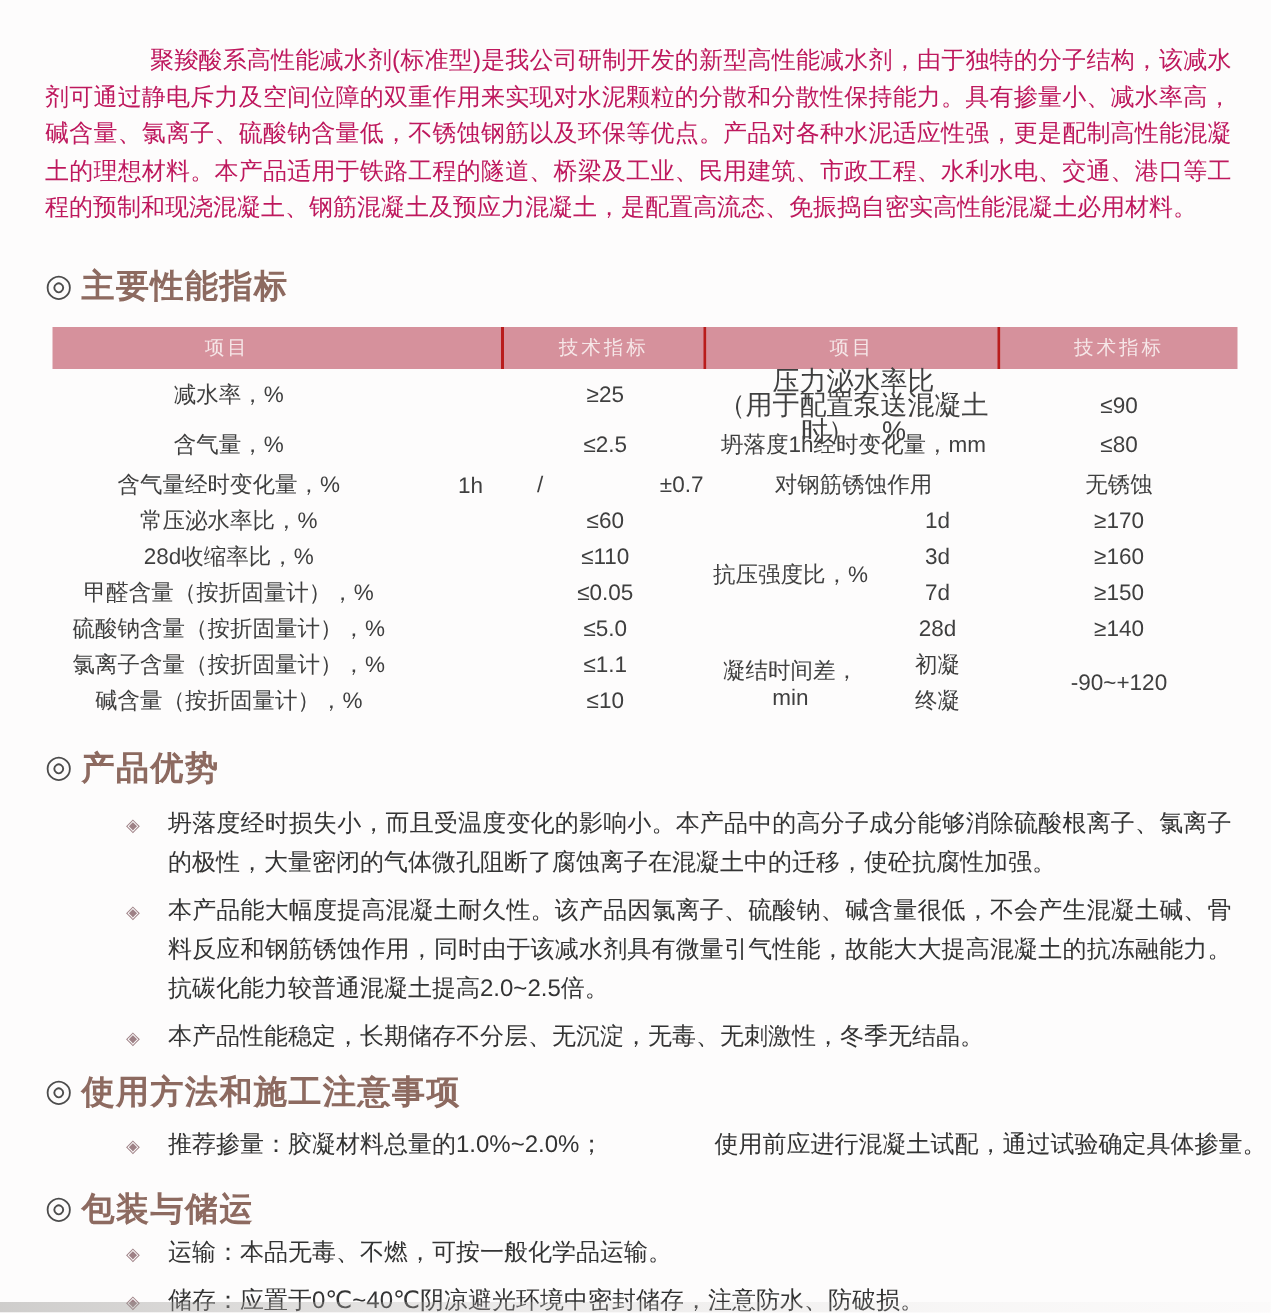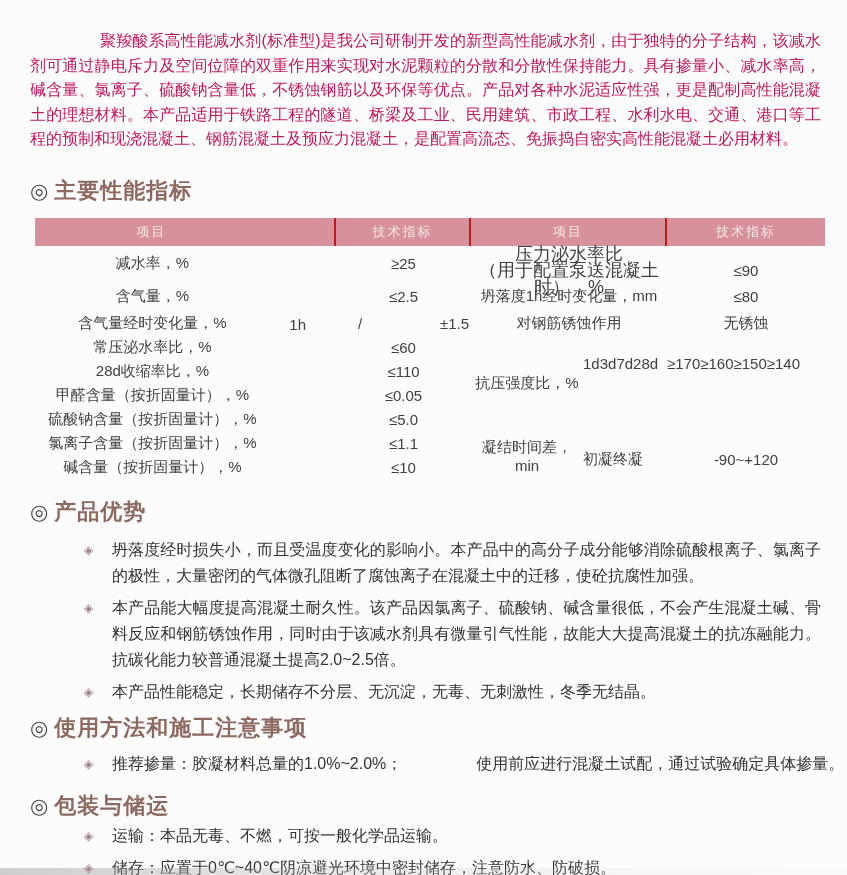--- a/index.html
+++ b/index.html
@@ -62,30 +62,30 @@
   }
   .th:last-child{border-right:none;}
   .th.first{padding-right:66px;}
   .tbody{display:flex;}
   .left-half{width:436px;}
   .right-half{width:354px;}
   .lrow{display:grid;grid-template-columns:301px 135px;align-items:center;}
   .lrow .lab{display:flex;justify-content:center;padding-right:66px;box-sizing:border-box;position:relative;}
   .lrow .val{text-align:center;}
   .h36{height:36px;}.h30{height:30px;}.h24{height:24px;}
-  .lab .time{position:absolute;right:30px;top:50%;transform:translateY(-50%);}
+  .lab .time{position:absolute;right:14px;top:50%;transform:translateY(-50%);}
   .val.split{display:flex;justify-content:space-between;padding:0 2px 0 22px;box-sizing:border-box;text-align:left;}
   .rrow{display:grid;grid-template-columns:196px 158px;align-items:center;}
   .rrow .lab{text-align:center;padding:0;}
   .rrow .val{text-align:center;}
   .two-line{font-size:18px;line-height:16.5px;}
   .rgroup{display:grid;grid-template-columns:112px 84px 158px;}
   .g96{height:96px;}.g48{height:48px;}
   .glabel{display:flex;align-items:center;justify-content:center;text-align:center;}
-  .gsubs,.gvals{display:flex;margin-top:16px;}
+  .gsubs,.gvals{display:flex;flex-direction:column;}
   .gsubs.center,.gvals.center{justify-content:center;}
   .gsub,.gval{height:24px;display:flex;align-items:center;justify-content:center;}
   
   .bullets{margin-top:12px;}
   .bullet{
     display:flex;
     margin:0 26px 6px 84px;
     font-size:16px;
     line-height:26px;
     color:#333;
@@ -139,21 +139,21 @@
           <div class="lab">含气量，%</div>
           <div class="val">≤2.5</div>
         </div>
         <div class="lrow h24">
           <div class="lab">
             <span>含气量经时变化量，%</span>
             <span class="time">1h</span>
           </div>
           <div class="val split">
             <span>/</span>
-            <span>±1.5</span>
+            <span>±0.7</span>
           </div>
         </div>
         <div class="lrow h24">
           <div class="lab">常压泌水率比，%</div>
           <div class="val">≤60</div>
         </div>
         <div class="lrow h24">
           <div class="lab">28d收缩率比，%</div>
           <div class="val">≤110</div>
         </div>

